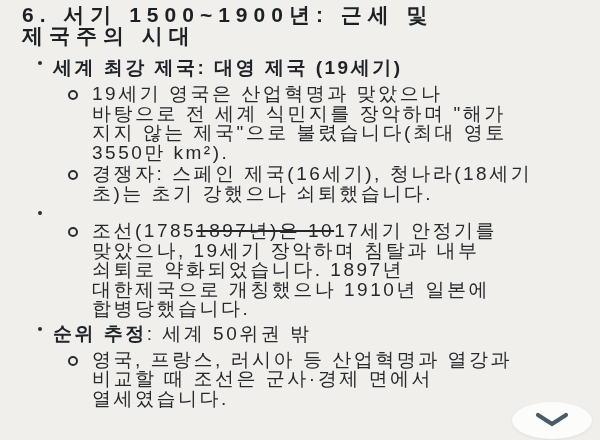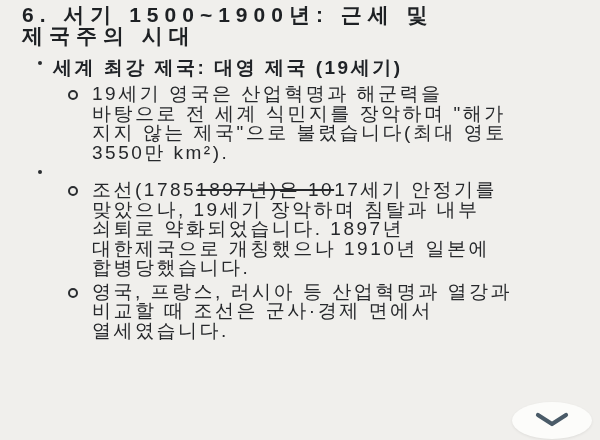--- a/index.html
+++ b/index.html
@@ -95,42 +95,51 @@
   <h1 class="page-title">6. 서기 1500~1900년: 근세 및
 제국주의 시대</h1>
 
   <div class="section">
     <div class="l1-row">
       <span class="l1-dot"></span>
       <div class="l1-text"><b>세계 최강 제국: 대영 제국 (19세기)</b><span class="rest"></span></div>
     </div>
     <div class="l2-row">
       <span class="l2-ring"></span>
-      <div class="l2-text"><span>19세기 영국은 산업혁명과 해군력을
+      <div class="l2-text"><span>19세기 영국은 산업혁명과 맞았으나
 바탕으로 전 세계 식민지를 장악하며 "해가
 지지 않는 제국"으로 불렸습니다(최대 영토
 3550만 km²).</span><s></s><span></span></div>
+    </div>
+    <div class="l2-row">
+      <span class="l2-ring"></span>
+      <div class="l2-text"><span>경쟁자: 스페인 제국(16세기), 청나라(18세기
+초)는 초기 강했으나 쇠퇴했습니다.</span><s></s><span></span></div>
     </div>
   </div>
 
   <div class="section">
     <div class="l1-row">
       <span class="l1-dot"></span>
     </div>
     <div class="l2-row">
       <span class="l2-ring"></span>
       <div class="l2-text"><span>조선(1785</span><s>1897년)은 10</s><span>17세기 안정기를
 맞았으나, 19세기 장악하며 침탈과 내부
 쇠퇴로 약화되었습니다. 1897년
 대한제국으로 개칭했으나 1910년 일본에
 합병당했습니다.</span></div>
     </div>
   </div>
 
   <div class="section">
+    <div class="l1-row">
+      <span class="l1-dot"></span>
+      <div class="l1-text"><b>순위 추정</b><span class="rest">: 세계 50위권 밖</span></div>
+    </div>
     <div class="l2-row">
       <span class="l2-ring"></span>
       <div class="l2-text"><span>영국, 프랑스, 러시아 등 산업혁명과 열강과
 비교할 때 조선은 군사·경제 면에서
 열세였습니다.</span><s></s><span></span></div>
     </div>
   </div>
 
   <button class="scroll-btn">
     <svg width="34" height="16" viewBox="0 0 34 16">

